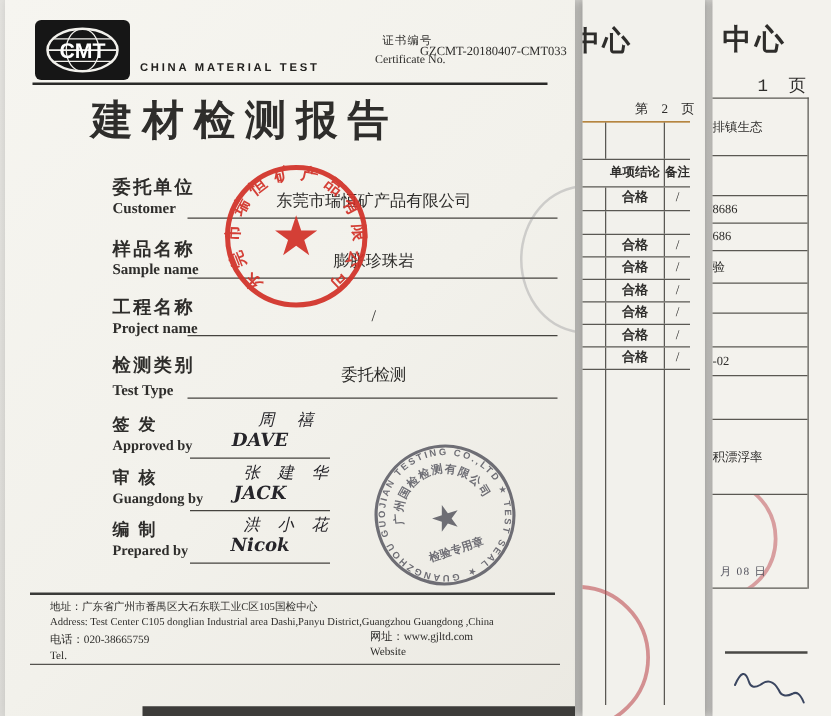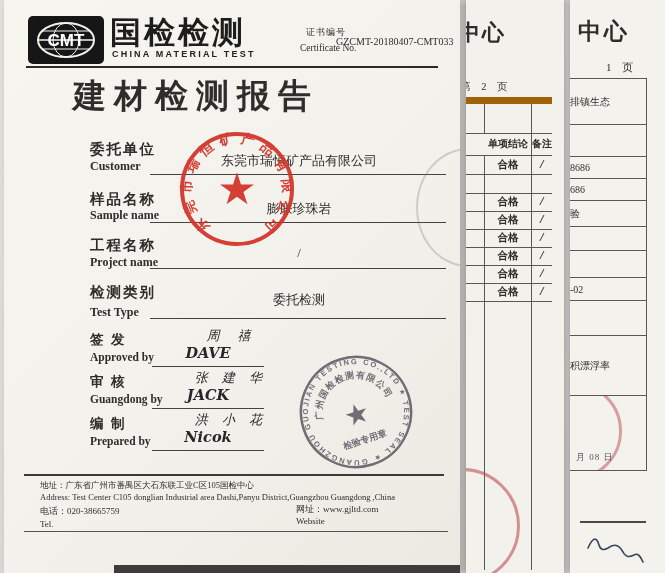--- a/index.html
+++ b/index.html
@@ -36,21 +36,20 @@
 
     <svg class="abs" style="left:24px;top:16px;" width="76" height="48" viewBox="0 0 76 48">
       <rect x="0" y="0" width="76" height="48" rx="5" fill="#161616"></rect>
       <ellipse cx="38" cy="24" rx="28" ry="17" fill="none" stroke="#f2f1ec" stroke-width="2"></ellipse>
       <ellipse cx="38" cy="24" rx="13" ry="17" fill="none" stroke="#f2f1ec" stroke-width="1"></ellipse>
       <line x1="10" y1="24" x2="66" y2="24" stroke="#f2f1ec" stroke-width="1.4"></line>
       <line x1="14" y1="15" x2="62" y2="15" stroke="#f2f1ec" stroke-width="1"></line>
       <line x1="14" y1="33" x2="62" y2="33" stroke="#f2f1ec" stroke-width="1"></line>
       <text x="38" y="30" text-anchor="middle" font-family="Liberation Sans,DejaVu Sans,sans-serif" font-size="17" font-weight="bold" fill="#ffffff">CMT</text>
     </svg>
-    <div class="abs sans" style="left:106px;top:12px;font-size:31px;font-weight:bold;letter-spacing:3px;color:#1d1d1b;">国检检测</div>
     <div class="abs sans" style="left:108px;top:49px;font-size:9px;font-weight:bold;letter-spacing:2.2px;color:#22211f;">CHINA MATERIAL TEST</div>
 
     <div class="abs" style="left:302px;top:26px;font-size:9px;letter-spacing:1px;">证书编号</div>
     <div class="abs" style="left:296px;top:43px;font-size:9.5px;">Certificate No.</div>
     <div class="abs" style="left:332px;top:36px;font-size:10px;">GZCMT-20180407-CMT033</div>
 
     <div class="abs" style="left:22px;top:66px;width:412px;height:2px;background:#2a2a28;"></div>
 
     <div class="abs" style="left:0;top:74px;width:384px;text-align:center;font-size:33px;font-weight:bold;letter-spacing:8px;">建材检测报告</div>
 
@@ -134,23 +133,23 @@
     <div class="abs" style="left:36px;top:519px;font-size:9px;">Tel.</div>
     <div class="abs" style="left:292px;top:516px;font-size:9px;">Website</div>
     <div class="abs" style="left:20px;top:531px;width:424px;height:1px;background:#55534f;"></div>
 
 
     <div class="abs" style="left:110px;top:565px;width:350px;height:8px;background:#3d3c3a;"></div>
   </div>
 
   <div class="page" id="page2">
     <div class="abs" style="left:-8px;top:18px;font-size:22px;font-weight:bold;letter-spacing:2px;">中心</div>
-    <div class="abs" style="left:-6px;top:80px;font-size:10.5px;letter-spacing:4px;">第 2 页</div>
-
-    <div class="abs" style="left:-14px;top:97px;width:100px;border-top:7px solid #a16207;font-family:Liberation Mono, monospace;">
+    <div class="abs" style="left:-6px;top:80px;font-size:10.5px;letter-spacing:4px;padding-left:48px;">第 2 页</div>
+
+    <div class="abs" style="left:-14px;top:97px;width:100px;border-top:1px solid #a16207;">
       <div class="t2row" style="height:29px;">
         <div class="t2c1"></div>
           <div class="t2c2"></div>
           <div class="t2c3"></div>
       </div>
       <div class="t2row" style="height:21px;font-weight:bold;align-items:center;">
         <div class="t2c1"></div>
         <div class="t2c2" style="font-size:10px;line-height:21px;">单项结论</div>
         <div class="t2c3" style="font-size:10px;line-height:21px;">备注</div>
       </div>
@@ -199,21 +198,21 @@
           <div class="t2c2"></div>
           <div class="t2c3"></div>
       </div>
     </div>
 
     <div class="faintring" style="left:-62px;top:468px;width:110px;height:110px;border:3px solid rgba(190,80,85,.6);"></div>
   </div>
 
   <div class="page" id="page3">
     <div class="abs" style="left:8px;top:16px;font-size:23px;font-weight:bold;letter-spacing:3px;">中心</div>
-    <div class="abs" style="left:36px;top:60px;font-size:11px;letter-spacing:4px;">1 页</div>
+    <div class="abs" style="left:36px;top:60px;font-size:14px;letter-spacing:4px;font-family:Liberation Mono, monospace;">1 页</div>
 
     <div class="abs" style="left:-12px;top:78px;width:88px;border-top:1px solid #5a5853;border-right:1px solid #5a5853;">
       <div class="p3row" style="height:45px;">石排镇生态</div>
       <div class="p3row" style="height:31px;"></div>
       <div class="p3row" style="height:21px;">678686</div>
       <div class="p3row" style="height:21px;">78686</div>
       <div class="p3row" style="height:25px;">检验</div>
       <div class="p3row" style="height:23px;"></div>
       <div class="p3row" style="height:26px;"></div>
       <div class="p3row" style="height:22px;">12-02</div>

